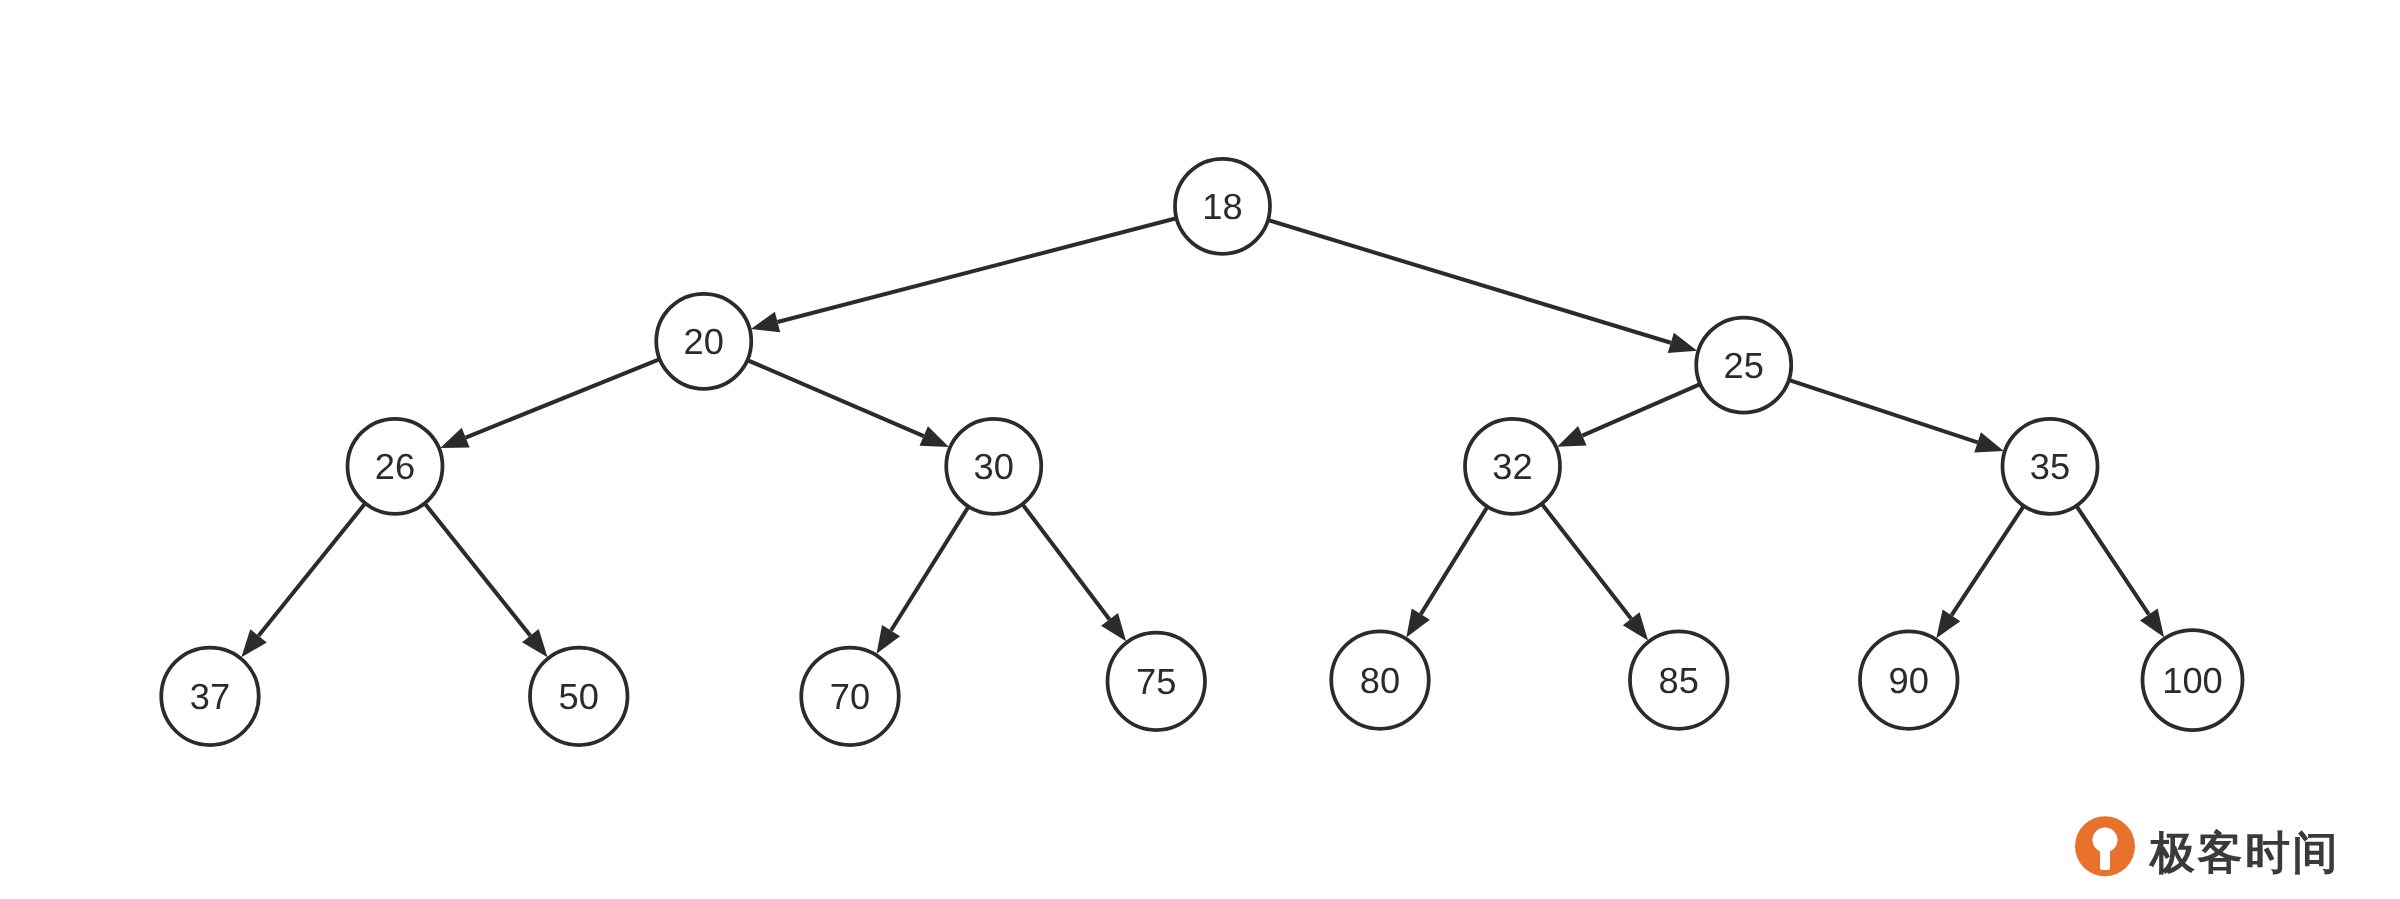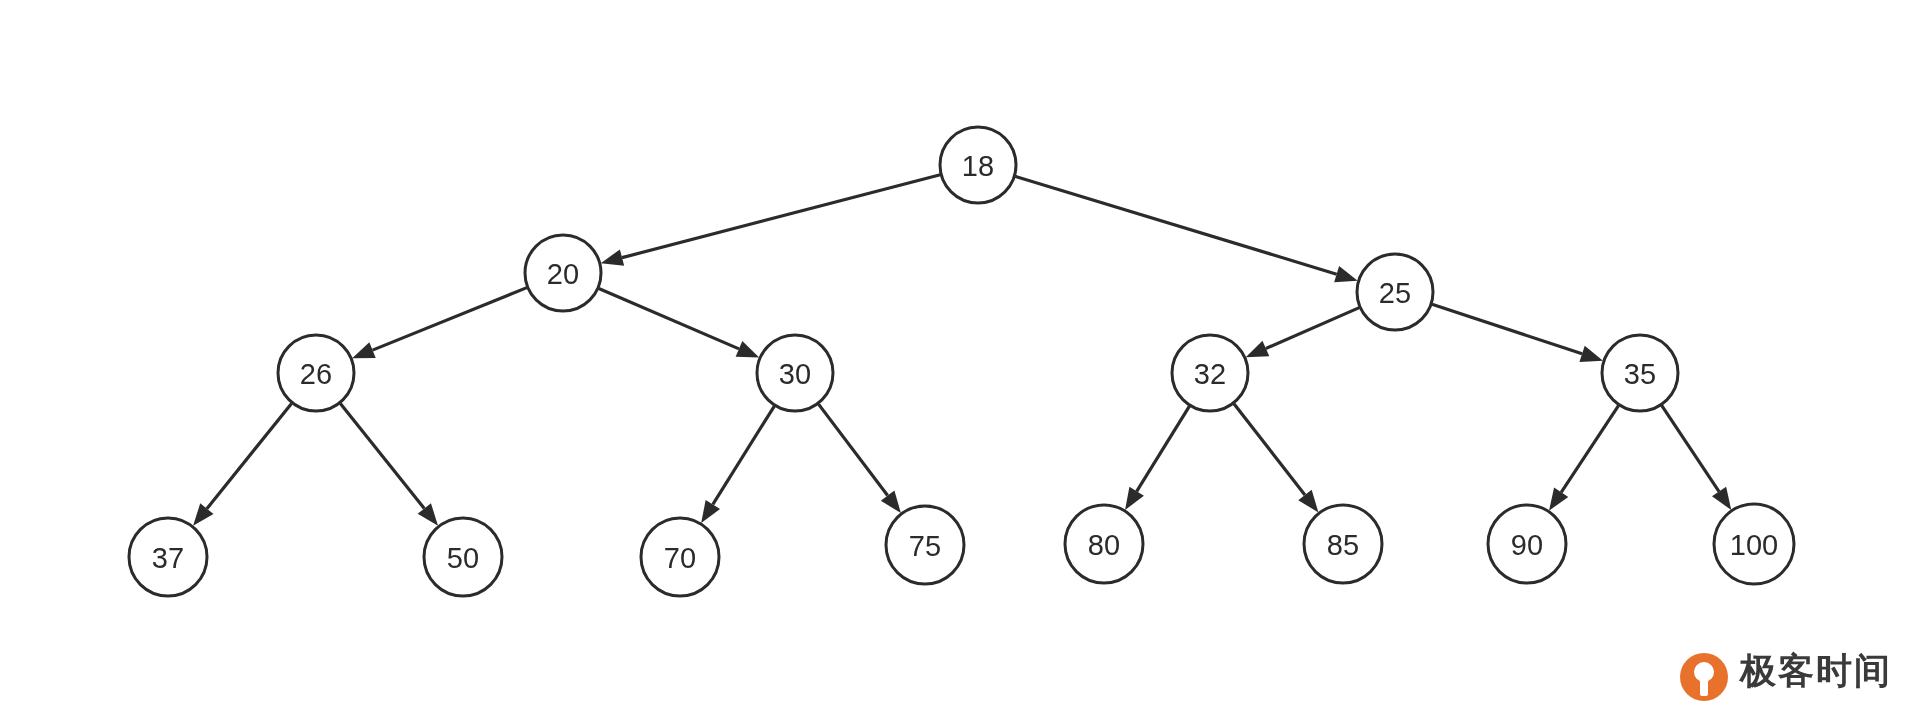--- a/index.html
+++ b/index.html
@@ -39,24 +39,24 @@
     stroke-width: 3.2;
     fill: none;
     stroke-linecap: butt;
   }
   .edge-arrow {
     fill: #2b2b2b;
     stroke: none;
   }
   #watermark {
     position: absolute;
-    right: 28px;
+    right: 48px;
     bottom: 18px;
     display: flex;
-    align-items: flex-start;
+    align-items: flex-end;
     gap: 12px;
     user-select: none;
   }
   #watermark .mark-glyph {
     width: 48px;
     height: 48px;
     position: relative;
   }
   #watermark .mark-glyph .ring {
     position: absolute;

